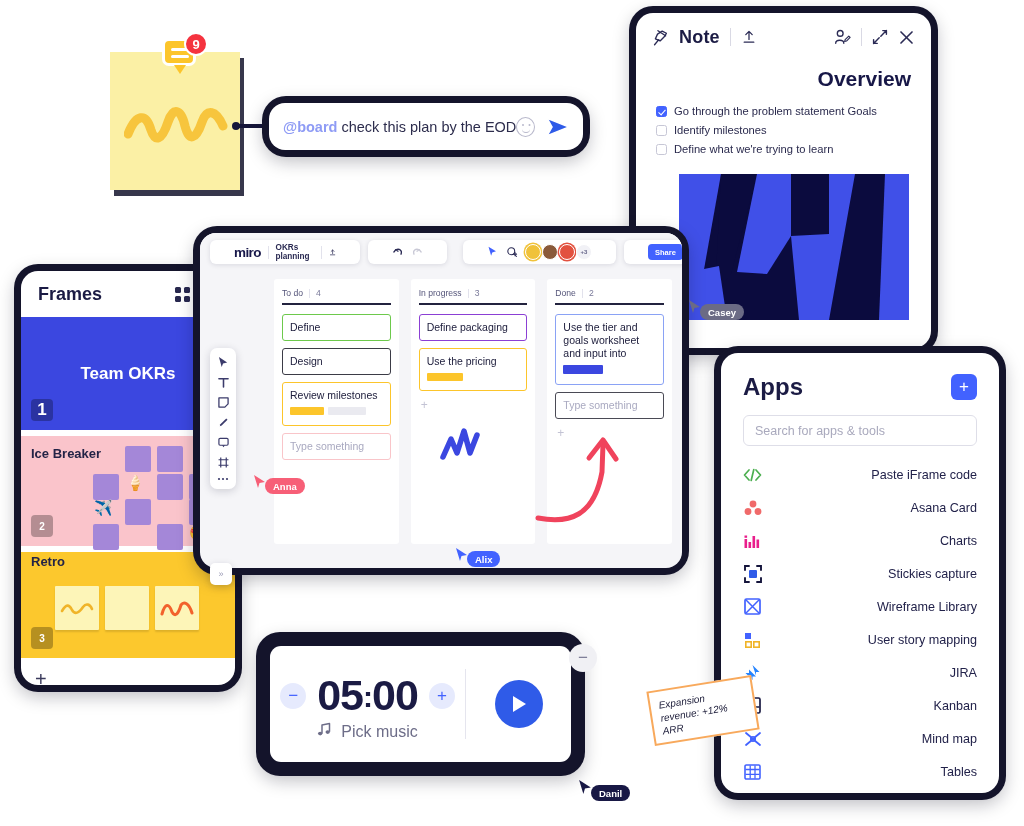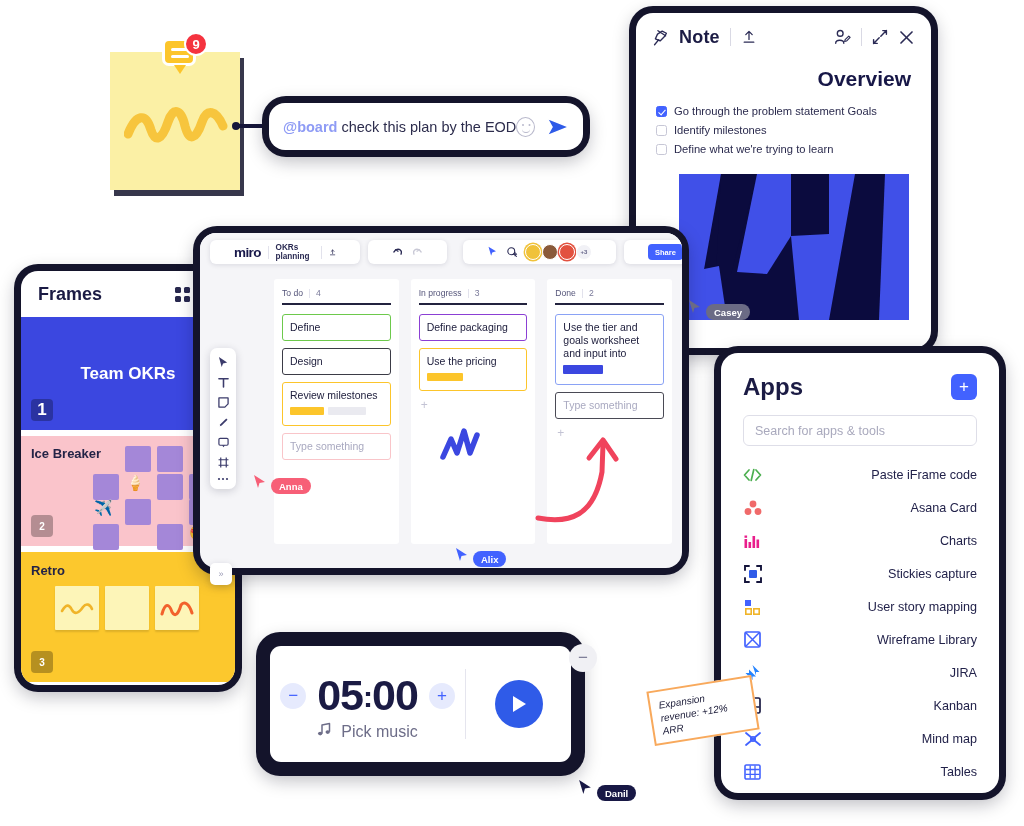--- a/index.html
+++ b/index.html
@@ -69,21 +69,21 @@
   .list-ic{ width:16px; height:12px; display:flex; flex-direction:column; justify-content:space-between;}
   .list-ic i{ height:2px; background:#28284f; border-radius:2px; display:block;}
   .frame-card{ position:relative; margin:0 0 6px 0; }
   .frame-num{ position:absolute; left:10px; bottom:9px; width:22px; height:22px; border-radius:4px;
      display:flex; align-items:center; justify-content:center; font-size:10px; color:#fff; font-weight:600;
      background:rgba(0,0,0,.28); }
   #fc1{ height:113px; background:#3b47e0; display:flex; align-items:center; justify-content:center; }
   #fc1 span{ color:#fff; font-size:17px; font-weight:600; }
   #fc2{ height:110px; background:#fac4cb; padding:11px 10px; }
   #fc2 .ttl{ font-size:13px; color:#232346; font-weight:600; line-height:1.15; }
-  #fc3{ height:130px; background:#fcc82d; padding:11px 10px; }
+  #fc3{ height:106px; background:#fcc82d; padding:2px 10px; }
   #fc3 .ttl{ font-size:13px; color:#232346; font-weight:600; }
   .addframe{ font-size:20px; color:#3a3a5c; padding:4px 0 0 14px; }
   .pbox{ position:absolute; width:26px; height:26px; background:#a487d8; border-radius:2px; }
   .pnote{ position:absolute; width:44px; height:44px; background:#fdf5b8; border-radius:1px;
      box-shadow:0 2px 2px rgba(0,0,0,.12); }
 
   
   #board-tools{ position:absolute; left:210px; top:348px; width:26px; padding:8px 0; background:#fff;
      border-radius:7px; box-shadow:0 2px 9px rgba(20,20,50,.18); display:flex; flex-direction:column;
      align-items:center; gap:9px; z-index:40;}
@@ -107,21 +107,21 @@
   #kanban{ display:flex; gap:12px; padding:8px 10px 0 74px; }
   .col{ width:126px; background:#fff; border-radius:3px; padding:9px 8px; height:265px; }
   .col-head{ font-size:8.6px; color:#55557a; display:flex; gap:6px; align-items:center;
      padding-bottom:5px; border-bottom:2px solid #23233f; margin-bottom:9px; }
   .col-head .cnt{ color:#7a7a9a; }
   .card{ border:1.4px solid #ddd; border-radius:3px; padding:6px 7px; margin-bottom:7px;
      font-size:10.5px; color:#21213f; line-height:1.25; background:#fff; }
   .ph{ border-style:solid; color:#a9a9c0; }
   .bar{ height:8px; border-radius:1px; margin-top:5px; display:inline-block; }
   .plus-s{ color:#c3c3d4; font-size:12px; padding-left:2px; }
-  .cursor-tag{ position:absolute; display:flex; align-items:center; gap:6px; z-index:60;justify-content:center; }
+  .cursor-tag{ position:absolute; display:flex; align-items:center; gap:0; z-index:60;justify-content:center; }
   .cursor-tag .lbl{ color:#fff; font-size:9.5px; font-weight:600; padding:2.5px 8px; border-radius:9px; }
   #sticky-note2{ position:absolute; left:455px; top:455px; width:106px; height:55px;
      background:#fff; border:2px solid #f8a95c; transform:rotate(-9deg); padding:7px 8px;
      font-size:10px; color:#23233f; line-height:1.3; font-style:italic; z-index:45;}
 
   
   #apps-frame{ left:716px; top:348px; width:288px; height:450px; }
   #apps-inner{ inset:5px; border-radius:17px; }
   #apps-head{ display:flex; align-items:center; padding:20px 22px 0 22px; }
   #apps-title{ font-size:24px; font-weight:700; color:#1b1b44; flex:1; }
@@ -536,37 +536,37 @@
             <svg width="18" height="18" viewBox="0 0 18 18">
               <path d="M1 5 L1 1 L5 1 M13 1 L17 1 L17 5 M17 13 L17 17 L13 17 M5 17 L1 17 L1 13" fill="none" stroke="#15153c" stroke-width="1.9" stroke-linecap="round"></path>
               <rect x="5" y="5" width="8" height="8" rx="1" fill="#2f5be8"></rect>
               </svg>
           </span>
           <span class="app-label">Stickies capture</span>
         </div>
 
         <div class="app-row">
           <span class="app-ic">
+            <svg width="17" height="17" viewBox="0 0 17 17">
+                <rect x="1" y="1" width="15" height="15" rx="1.5" fill="none" stroke="#4262ff" stroke-width="1.7"></rect>
+                <path d="M1.8 1.8 L15.2 15.2 M15.2 1.8 L1.8 15.2" stroke="#4262ff" stroke-width="1.5"></path>
+              </svg>
+          </span>
+          <span class="app-label">Wireframe Library</span>
+        </div>
+
+        <div class="app-row">
+          <span class="app-ic">
             <svg width="17" height="16" viewBox="0 0 17 16">
                 <rect x="1" y="1" width="6" height="6" fill="#4262ff"></rect>
                 <rect x="1.8" y="9.8" width="5.4" height="5.4" fill="none" stroke="#f0b429" stroke-width="1.6"></rect>
                 <rect x="9.8" y="9.8" width="5.4" height="5.4" fill="none" stroke="#f0b429" stroke-width="1.6"></rect>
               </svg>
           </span>
           <span class="app-label">User story mapping</span>
-        </div>
-
-        <div class="app-row">
-          <span class="app-ic">
-            <svg width="17" height="17" viewBox="0 0 17 17">
-                <rect x="1" y="1" width="15" height="15" rx="1.5" fill="none" stroke="#4262ff" stroke-width="1.7"></rect>
-                <path d="M1.8 1.8 L15.2 15.2 M15.2 1.8 L1.8 15.2" stroke="#4262ff" stroke-width="1.5"></path>
-              </svg>
-          </span>
-          <span class="app-label">Wireframe Library</span>
         </div>
 
         <div class="app-row">
           <span class="app-ic">
             <svg width="17" height="17" viewBox="0 0 17 17">
                 <path d="M8.5 1 L15.5 8 L12 8 L12 11.5 Z" fill="#2684ff"></path>
                 <path d="M5 5.5 L12 12.5 L8.5 12.5 L8.5 16 L1.5 9 L5 9 Z" fill="#2684ff"></path>
               </svg>
           </span>
           <span class="app-label">JIRA</span>

